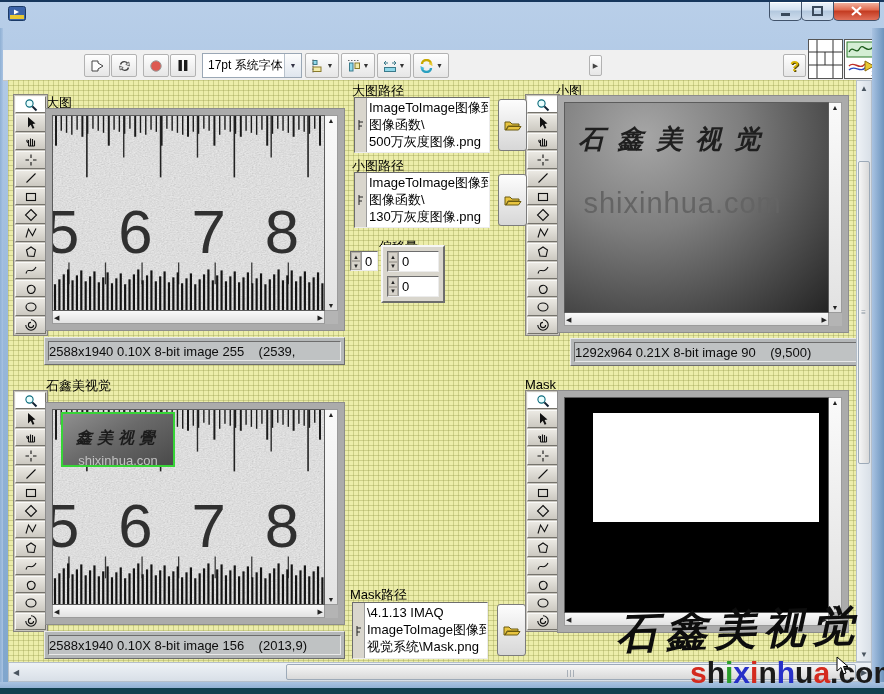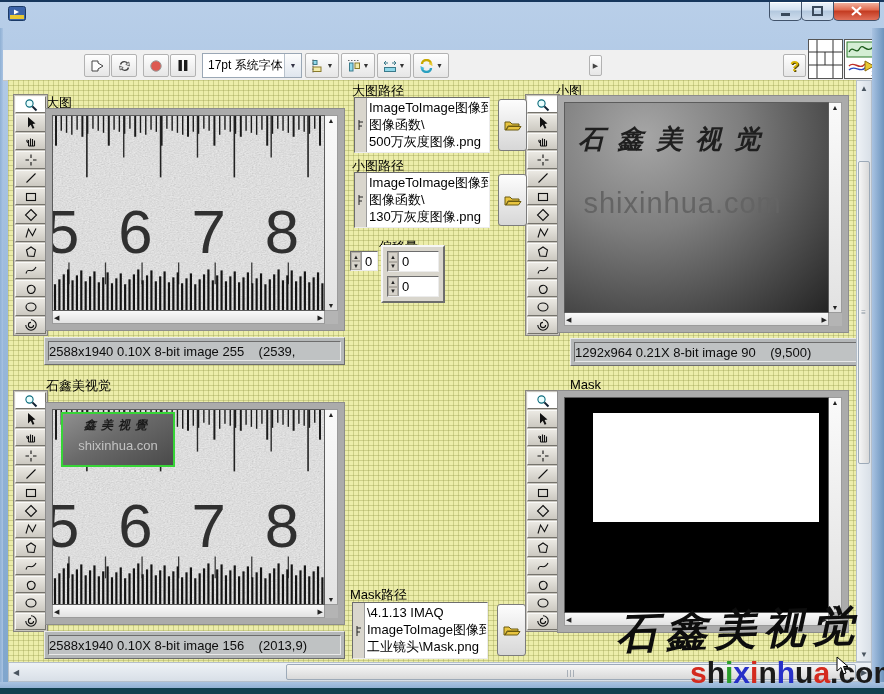--- a/index.html
+++ b/index.html
@@ -74,21 +74,21 @@
   .array-frame{position:absolute;border:2px solid;border-color:#f6f6f6 #6d6d6d #6d6d6d #f6f6f6;background:#d9d6cd;box-sizing:border-box;}
   
   .photo{background:radial-gradient(ellipse at 30% 16%,#a6a6a6 0%,#7e7e7e 38%,#4c4c4c 72%,#242424 100%);}
   .ph-calli{position:absolute;left:5%;top:9%;font-size:26px;color:#1f1f1f;letter-spacing:13px;white-space:nowrap;
     font-family:"DejaVu Serif",serif;font-style:italic;font-weight:bold;}
   .ph-domain{position:absolute;left:7%;top:40%;font-size:29px;color:#646464;letter-spacing:1px;white-space:nowrap;}
   .ph-line{position:absolute;left:3%;font-size:12px;color:#3e3e3e;letter-spacing:1.5px;white-space:nowrap;}
   
   .patch{position:absolute;left:8px;top:2px;width:114px;height:55px;border:2px solid #36d436;box-sizing:border-box;
     background:linear-gradient(150deg,#8f8f8f 0%,#6a6a6a 45%,#4a4a4a 100%);overflow:hidden;}
-  .patch .p-calli{font-size:12px;color:#1c1c1c;letter-spacing:5px;text-align:center;margin-top:3px;white-space:nowrap;
+  .patch .p-calli{font-size:16px;color:#1c1c1c;letter-spacing:5px;text-align:center;margin-top:14px;white-space:nowrap;
     font-family:"DejaVu Serif",serif;font-style:italic;font-weight:bold;}
   .patch .p-domain{font-size:13px;color:#c2c2c2;text-align:center;margin-top:4px;white-space:nowrap;}
   
   .mask-area{background:#000;}
   .mask-rect{position:absolute;left:10.5%;top:7%;width:86%;height:51%;background:#fff;}
   
   .wsb-track-v{left:856px;top:80px;width:16px;height:582px;background:linear-gradient(90deg,#eef2f6,#d8dfe7);border:1px solid #b5bfca;box-sizing:border-box;}
   .wsb-track-h{left:8px;top:662px;width:864px;height:20px;background:linear-gradient(#eef2f6,#d8dfe7);border:1px solid #b5bfca;box-sizing:border-box;}
   .wsb-arrow{position:absolute;font-size:8px;color:#4a5560;display:flex;align-items:center;justify-content:center;}
   .wsb-thumb{position:absolute;background:linear-gradient(90deg,#f6f6f6,#d9d9d9);border:1px solid #9daab8;border-radius:2px;box-sizing:border-box;
@@ -219,21 +219,21 @@
 
   <div class="abs" id="panel">
 
     <div class="lv-label" style="left:38px;top:14px">大图</div>
     <div class="lv-label" style="left:344px;top:2px">大图路径</div>
     <div class="lv-label" style="left:548px;top:2px">小图</div>
     <div class="lv-label" style="left:344px;top:77px">小图路径</div>
     <div class="lv-label" style="left:371px;top:158px">偏移量</div>
     <div class="lv-label" style="left:38px;top:297px">石鑫美视觉</div>
     <div class="lv-label" style="left:342px;top:506px">Mask路径</div>
-    <div class="lv-label" style="left:562px;top:297px">Mask</div>
+    <div class="lv-label" style="left:517px;top:297px">Mask</div>
 
     <div class="tool-palette" style="left:5px;top:14px">
         <div class="tool-btn selected">
           <svg width="14" height="14" viewBox="0 0 14 14" stroke-width="1.1">
             <circle cx="5.5" cy="5.5" r="3.6" fill="#eaffff" stroke="#0b6b7c"></circle>
             <line x1="8.4" y1="8.4" x2="12.5" y2="12.5" stroke="#123" stroke-width="2"></line>
           </svg>
         </div>
         <div class="tool-btn">
           <svg width="14" height="14" viewBox="0 0 14 14" stroke-width="1.1">
@@ -905,21 +905,21 @@
 
     <div class="path-ctl" style="left:344px;top:522px;width:136px;height:57px">
       <div class="path-glyph">
           <svg width="7" height="12">
             <path d="M2,1 V11 M2,3 H6 M2,7 H5" stroke="#222" fill="none"></path>
           </svg>
         </div>
       <div class="path-lines">
         <div>\4.1.13 IMAQ</div>
         <div>ImageToImage图像到</div>
-        <div>工业镜头\Mask.png</div>
+        <div>视觉系统\Mask.png</div>
       </div>
     </div>
     <div class="browse-btn" style="left:489px;top:524px;width:29px;height:52px">
       <svg width="18" height="13">
           <path d="M1,11 L1,3 L6,3 L8,5 L15,5 L15,7 L4,7 L2,11 Z M2,11 L4.5,7.5 L17,7.5 L14.5,11 Z" fill="#e8c440" stroke="#6a5a10"></path>
         </svg>
     </div>
 
     <div class="img-display" style="left:549px;top:310px;width:292px;height:243px">
       <div class="img-area mask-area">

